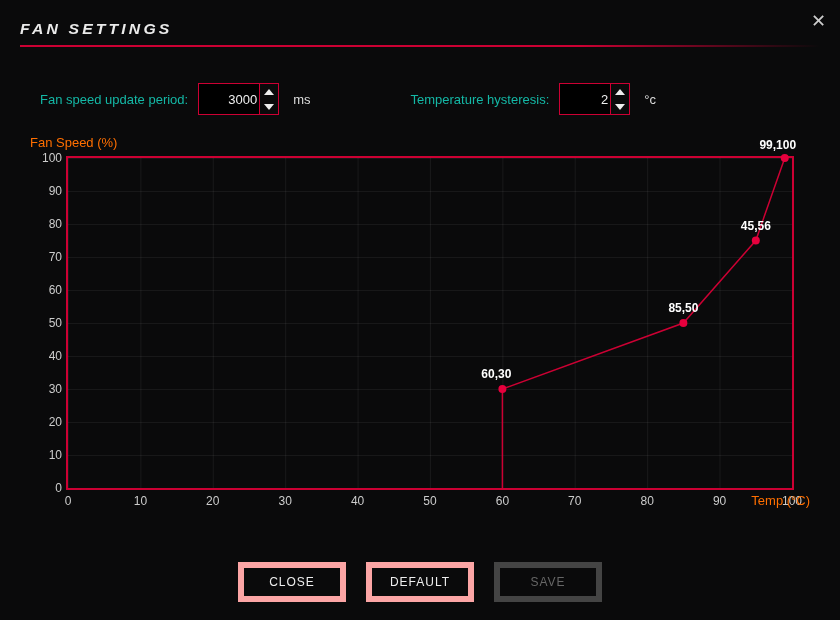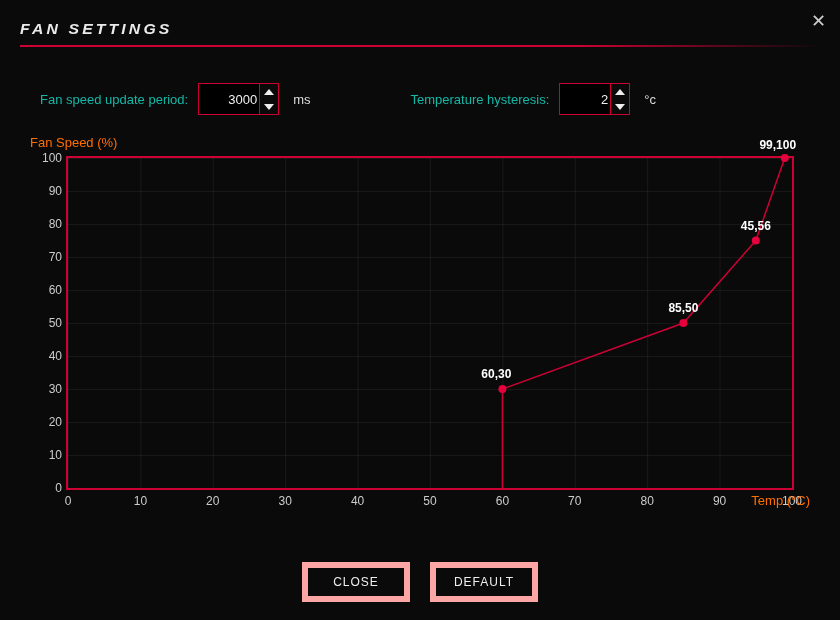--- a/index.html
+++ b/index.html
@@ -270,15 +270,16 @@
         <div class="pt-label" style="left: 615.4px; top: 157px; text-align: right;">85,50</div>
         <div class="pt-label" style="left: 687.8px; top: 74.5px;">45,56</div>
         <div class="pt-label" style="transform: translate(-80%, -100%); left: 720.76px; top: -6px;">99,100</div>
       </div>
     <div class="xlabel">Temp (°C)</div>
   </div>
 
   <div class="footer">
     <div class="btn">CLOSE</div>
     <div class="btn">DEFAULT</div>
+    <div class="btn disabled">SAVE</div>
   </div>
 
 </div>
 
 </body></html>

